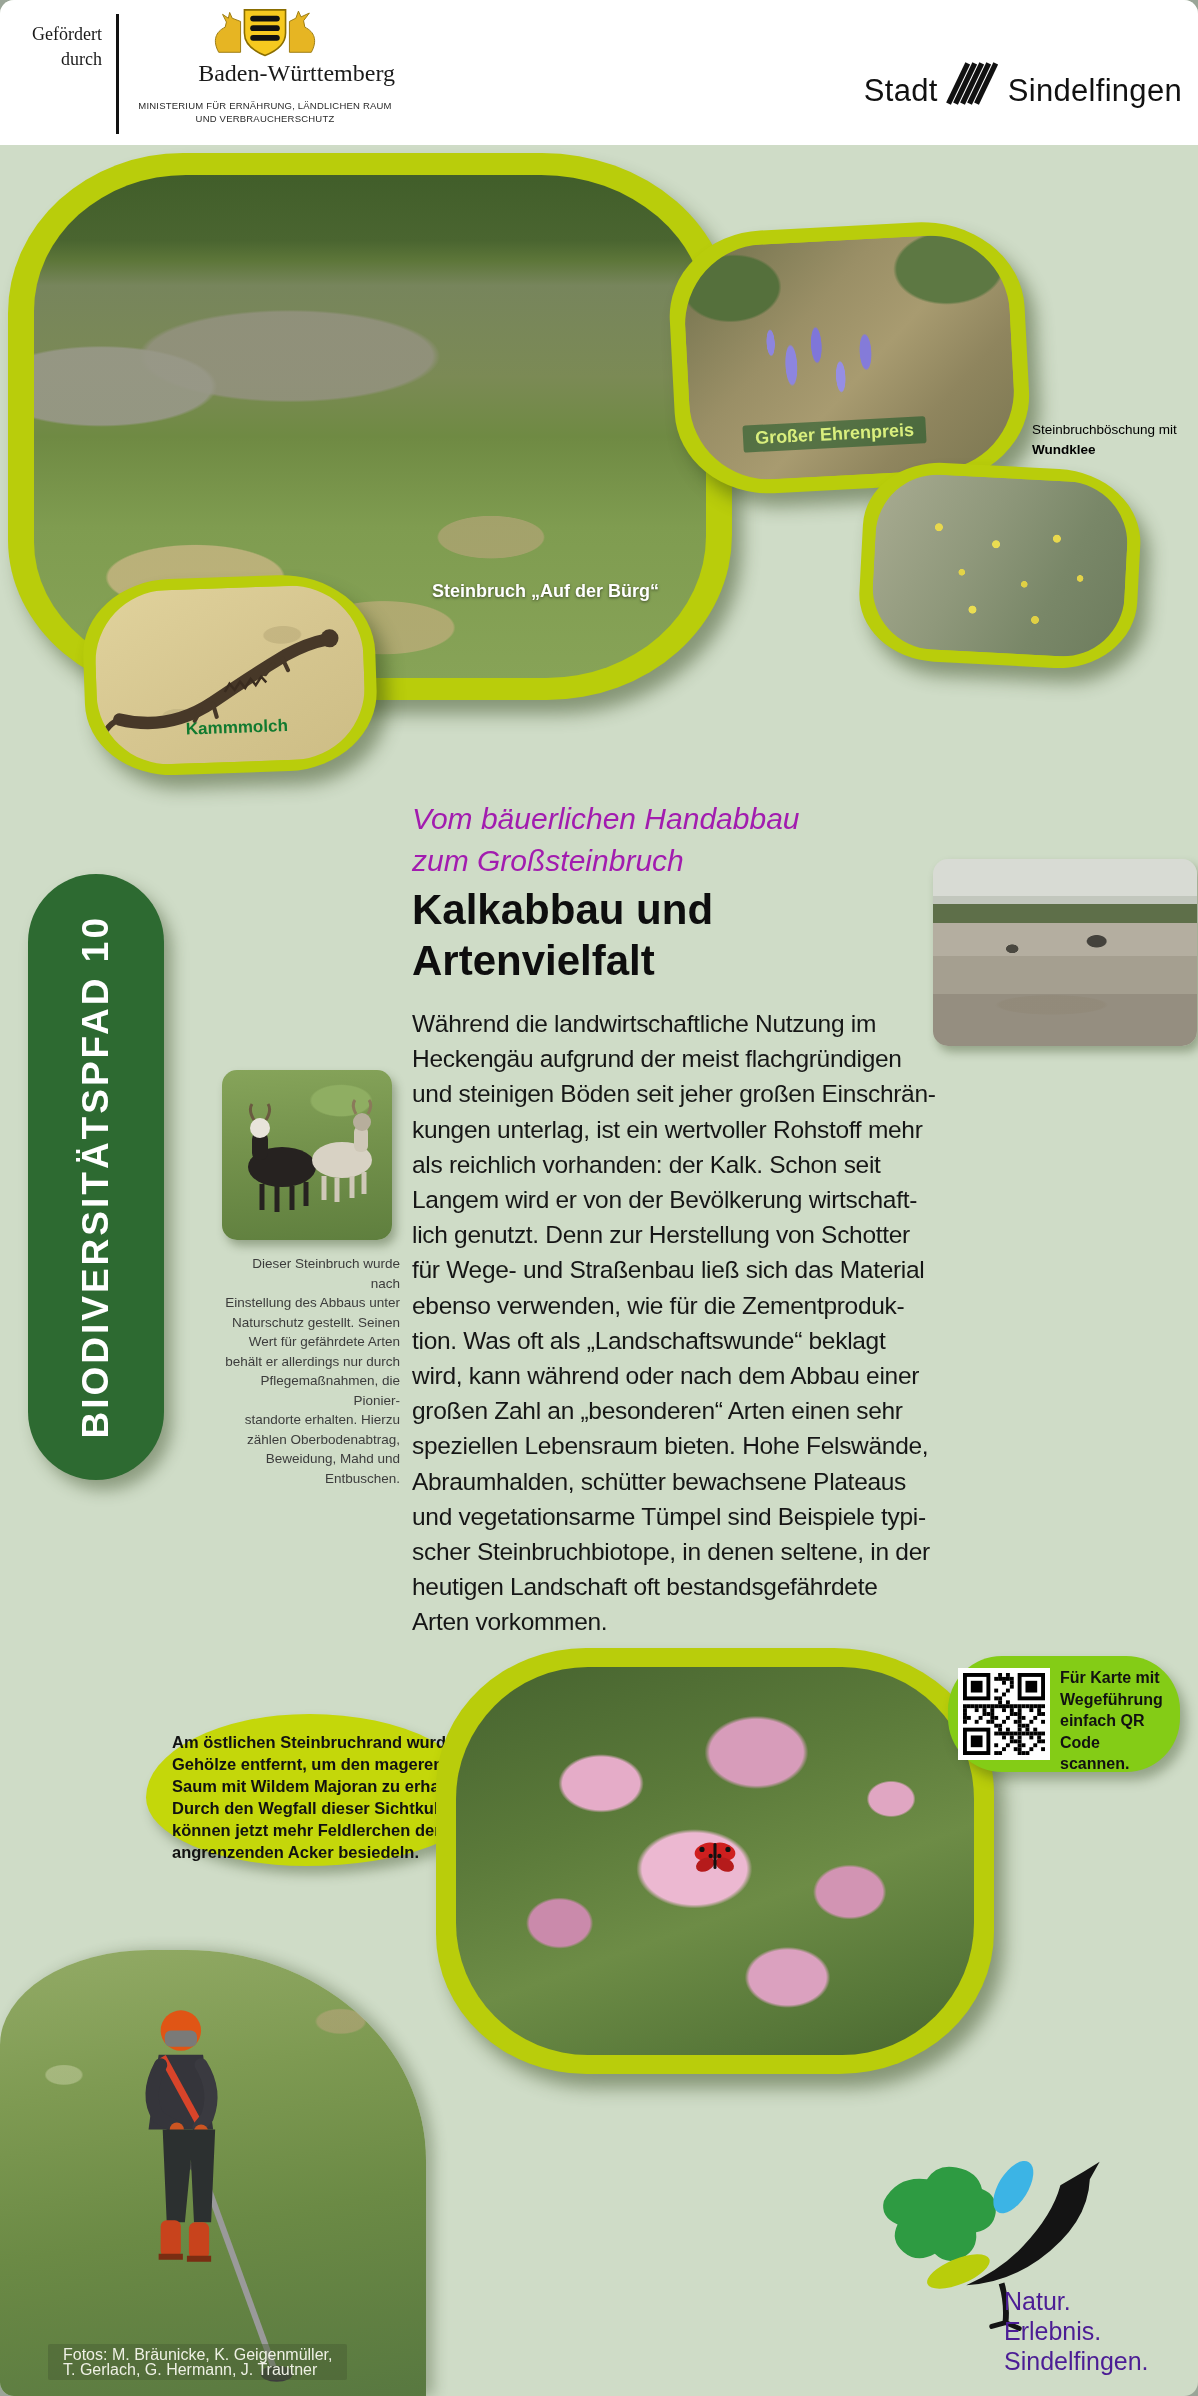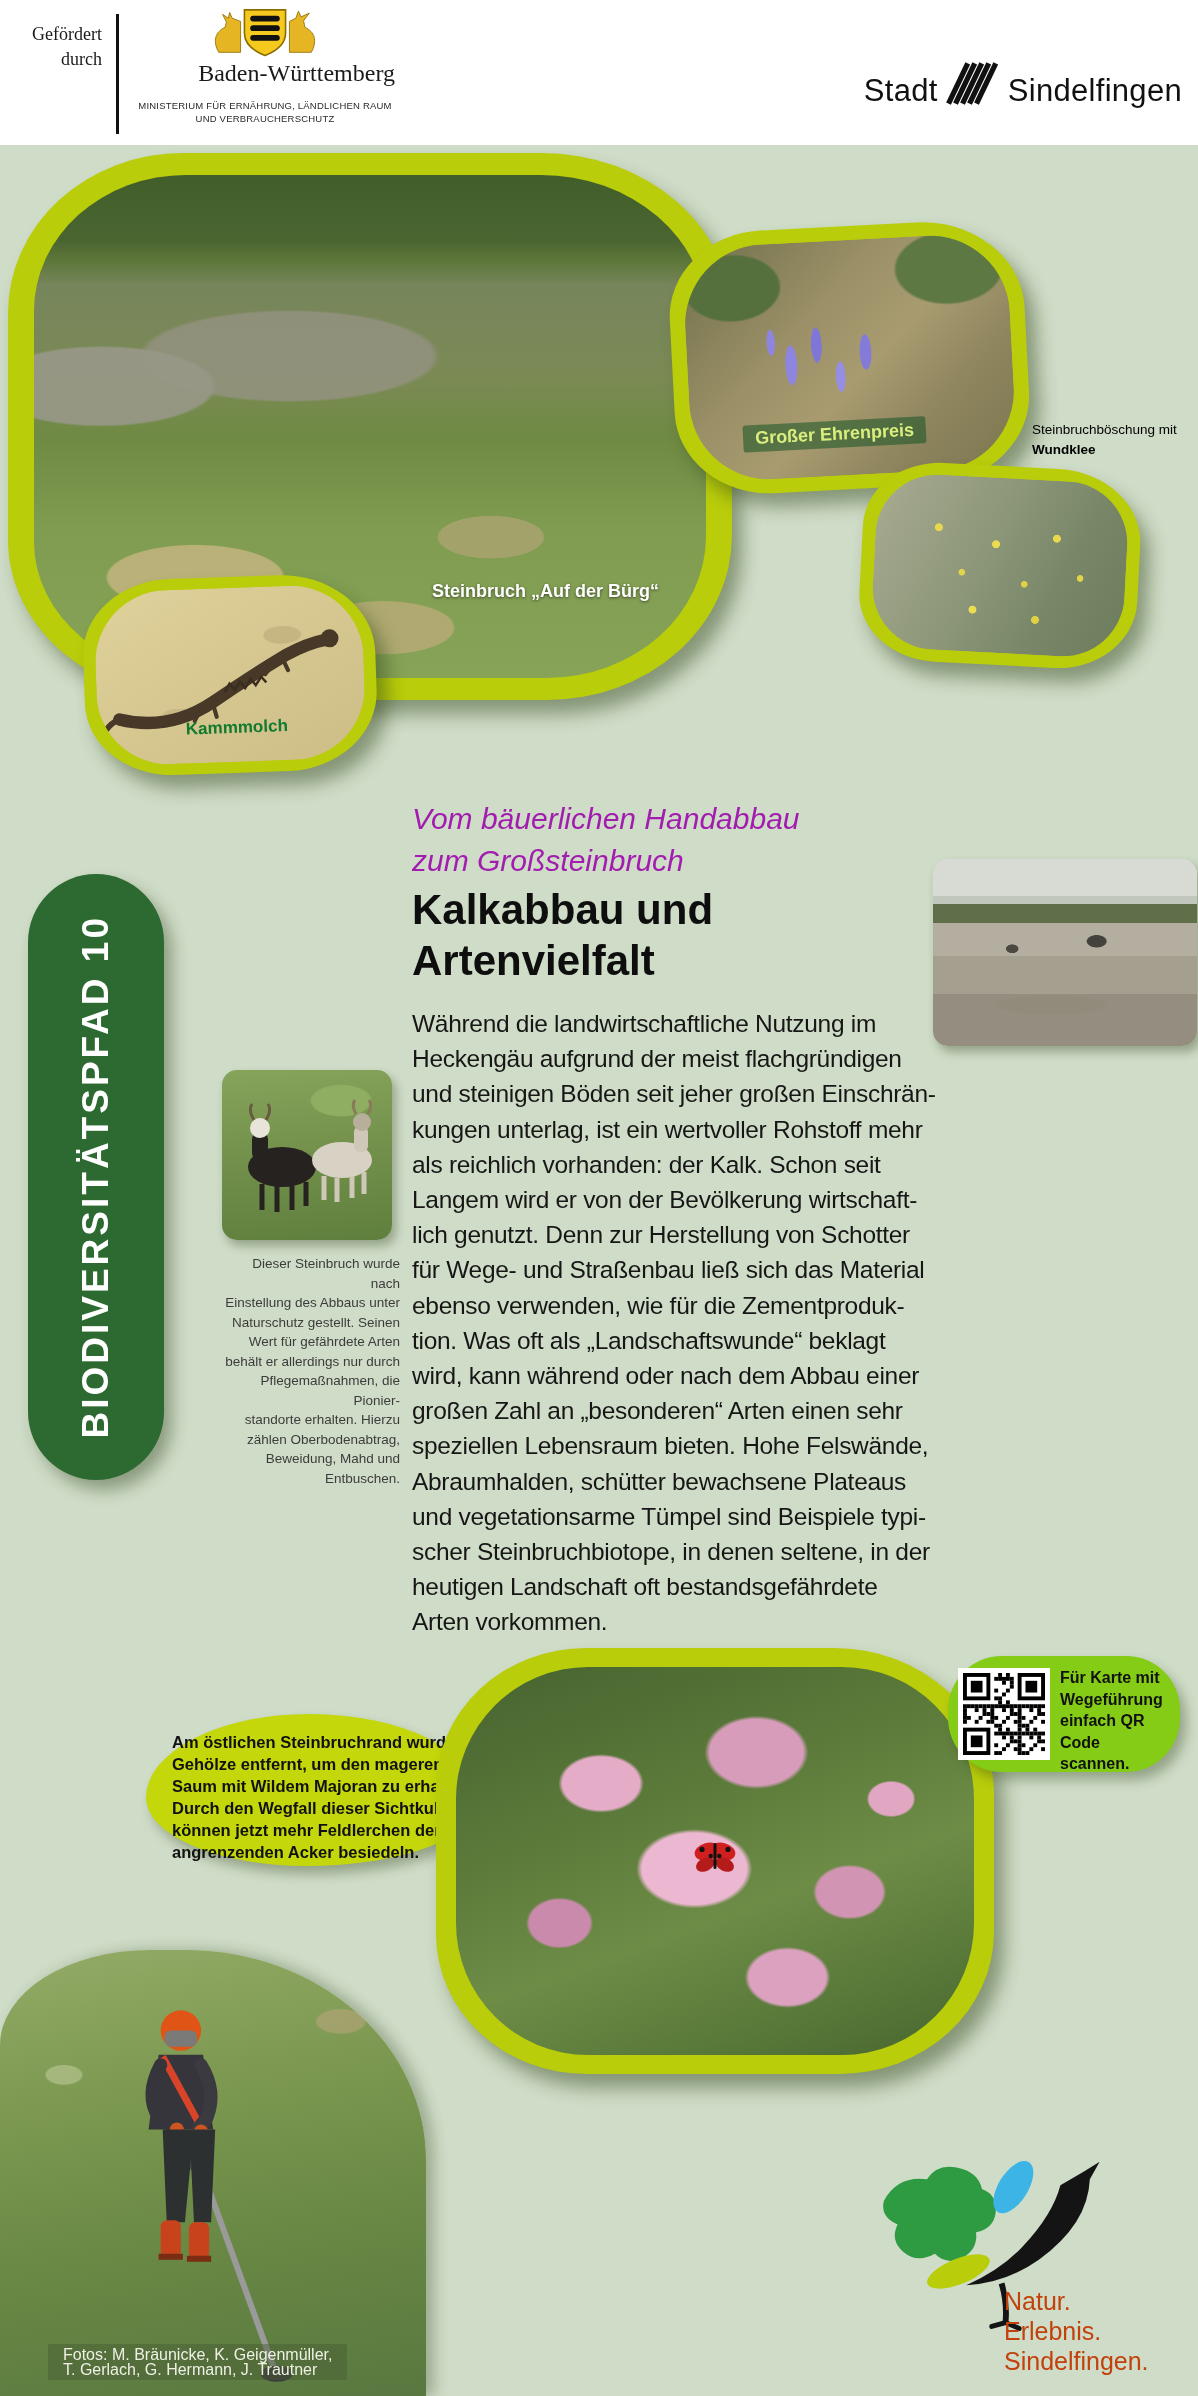--- a/index.html
+++ b/index.html
@@ -1,17 +1,17 @@
 <!DOCTYPE html>
 <html lang="de"><head>
 <meta charset="utf-8">
 <style>
   html,body{margin:0;padding:0;background:#9aa598;}
   #poster{position:relative;width:1198px;height:2396px;background:#cfdcc7;overflow:hidden;
-          font-family:"Liberation Sans",sans-serif;color:#161616;margin:0 auto;}
+          font-family:"Liberation Sans",sans-serif;color:#161616;margin:0 auto;border-radius:14px;}
   .pre{white-space:pre-line;}
 
   
   .header{position:absolute;left:0;top:0;width:1198px;height:145px;background:#ffffff;}
   .funded{position:absolute;left:14px;top:22px;width:88px;text-align:right;
           font-family:"Liberation Serif",serif;font-size:18px;line-height:25px;color:#1a1a1a;}
   .hdr-divider{position:absolute;left:116px;top:14px;width:3px;height:120px;background:#111;}
   .coat{position:absolute;left:190px;top:6px;width:150px;height:54px;}
   .state{position:absolute;left:135px;top:60px;width:260px;text-align:right;
          font-family:Liberation Serif, serif;font-size:24px;color:#1a1a1a;}
@@ -141,21 +141,21 @@
                 background:
                  radial-gradient(40px 20px at 80% 16%,rgba(222,170,150,.35) 0 58%,transparent 65%),
                  radial-gradient(30px 16px at 15% 28%,rgba(232,232,200,.35) 0 58%,transparent 65%),
                  linear-gradient(170deg,#93ab66 0%,#7e9a52 30%,#6b8a45 60%,#587840 100%);}
   .photo-person svg{position:absolute;left:72px;top:22px;width:250px;height:424px;}
   .credits{position:absolute;left:20px;top:2344px;font-size:16px;line-height:15px;color:#eef0e4;
            background:rgba(70,90,50,.45);padding:3px 15px;border-radius:2px;z-index:5;margin-left:28px;}
 
   
   .bird{position:absolute;left:856px;top:2144px;width:246px;height:206px;z-index:1;}
-  .nature-text{position:absolute;left:1004px;top:2286px;font-size:25px;line-height:30px;color:#c2410c;z-index:2;}
+  .nature-text{position:absolute;left:1004px;top:2286px;font-size:25px;line-height:30px;color:#4c1d95;z-index:2;}
 </style>
 </head>
 <body>
 
 <div id="poster">
 
   <div class="header">
     <div class="funded pre">Gefördert
 durch</div>
     <div class="hdr-divider"></div>

